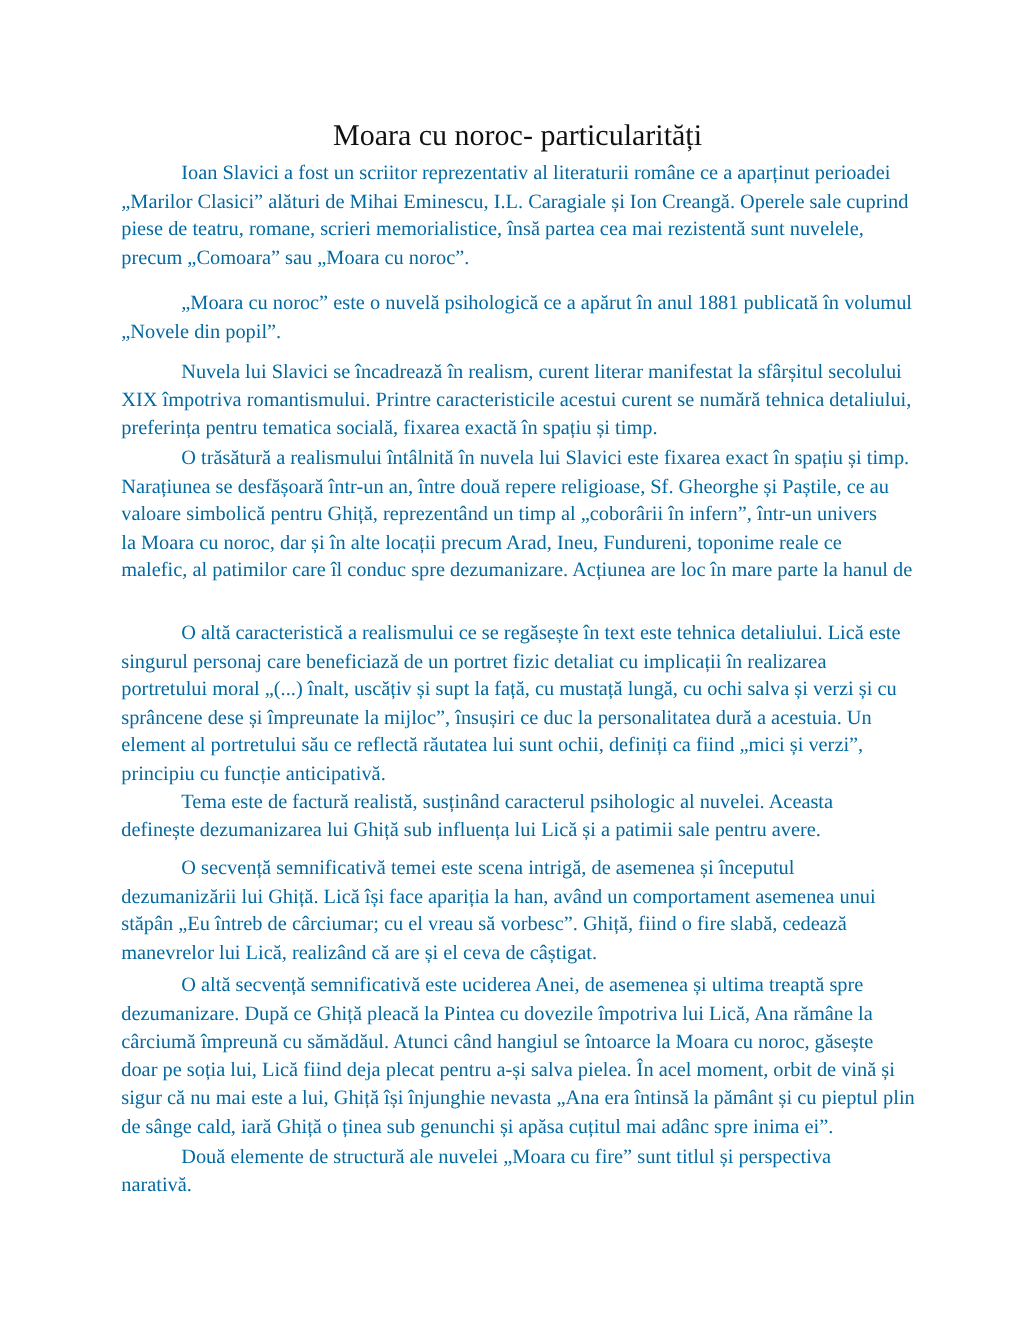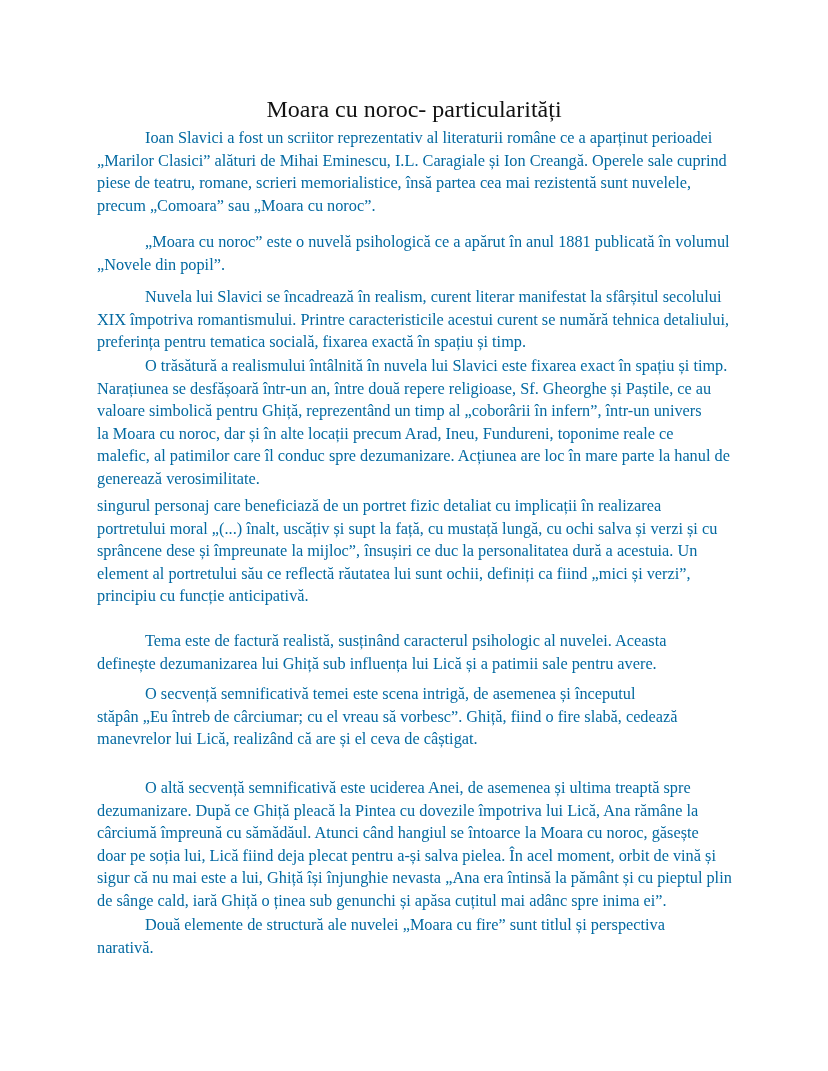--- a/index.html
+++ b/index.html
@@ -38,38 +38,39 @@
     <span class="line">XIX împotriva romantismului. Printre caracteristicile acestui curent se numără tehnica detaliului,</span>
     <span class="line">preferința pentru tematica socială, fixarea exactă în spațiu și timp.</span>
   </div>
 
   <div class="para" style="top:355px">
     <span class="line indent">O trăsătură a realismului întâlnită în nuvela lui Slavici este fixarea exact în spațiu și timp.</span>
     <span class="line">Narațiunea se desfășoară într-un an, între două repere religioase, Sf. Gheorghe și Paștile, ce au</span>
     <span class="line">valoare simbolică pentru Ghiță, reprezentând un timp al „coborârii în infern”, într-un univers</span>
     <span class="line">la Moara cu noroc, dar și în alte locații precum Arad, Ineu, Fundureni, toponime reale ce</span>
     <span class="line">malefic, al patimilor care îl conduc spre dezumanizare. Acțiunea are loc în mare parte la hanul de</span>
-    <span class="line">generează verosimilitate.</span>
   </div>
 
   <div class="para" style="top:495px">
+    <span class="line indent">O altă caracteristică a realismului ce se regăsește în text este tehnica detaliului. Lică este</span>
     <span class="line">singurul personaj care beneficiază de un portret fizic detaliat cu implicații în realizarea</span>
     <span class="line">portretului moral „(...) înalt, uscățiv și supt la față, cu mustață lungă, cu ochi salva și verzi și cu</span>
     <span class="line">sprâncene dese și împreunate la mijloc”, însușiri ce duc la personalitatea dură a acestuia. Un</span>
     <span class="line">element al portretului său ce reflectă răutatea lui sunt ochii, definiți ca fiind „mici și verzi”,</span>
     <span class="line">principiu cu funcție anticipativă.</span>
   </div>
 
   <div class="para" style="top:630px">
     <span class="line indent">Tema este de factură realistă, susținând caracterul psihologic al nuvelei. Aceasta</span>
     <span class="line">definește dezumanizarea lui Ghiță sub influența lui Lică și a patimii sale pentru avere.</span>
   </div>
 
   <div class="para" style="top:683px">
     <span class="line indent">O secvență semnificativă temei este scena intrigă, de asemenea și începutul</span>
+    <span class="line">dezumanizării lui Ghiță. Lică își face apariția la han, având un comportament asemenea unui</span>
     <span class="line">stăpân „Eu întreb de cârciumar; cu el vreau să vorbesc”. Ghiță, fiind o fire slabă, cedează</span>
     <span class="line">manevrelor lui Lică, realizând că are și el ceva de câștigat.</span>
   </div>
 
   <div class="para" style="top:777px">
     <span class="line indent">O altă secvență semnificativă este uciderea Anei, de asemenea și ultima treaptă spre</span>
     <span class="line">dezumanizare. După ce Ghiță pleacă la Pintea cu dovezile împotriva lui Lică, Ana rămâne la</span>
     <span class="line">cârciumă împreună cu sămădăul. Atunci când hangiul se întoarce la Moara cu noroc, găsește</span>
     <span class="line">doar pe soția lui, Lică fiind deja plecat pentru a-și salva pielea. În acel moment, orbit de vină și</span>
     <span class="line">sigur că nu mai este a lui, Ghiță își înjunghie nevasta „Ana era întinsă la pământ și cu pieptul plin</span>

